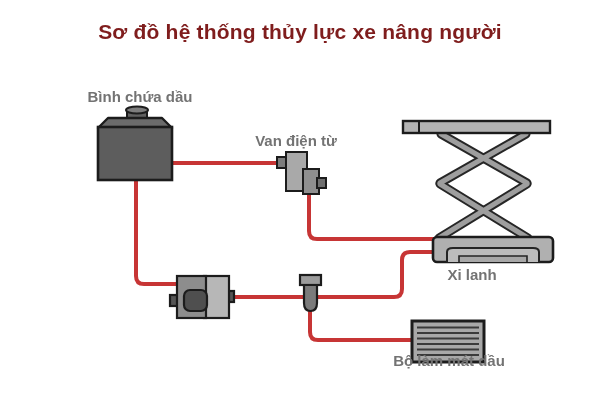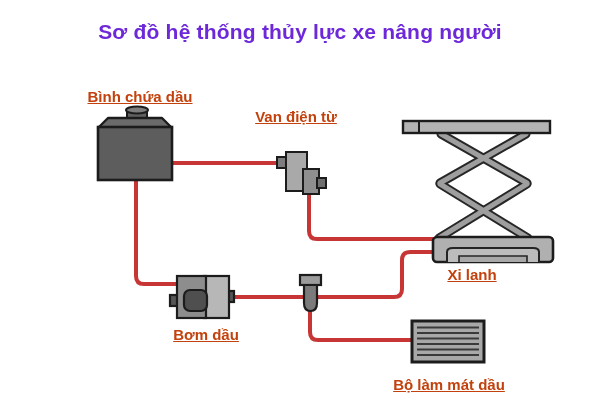--- a/index.html
+++ b/index.html
@@ -2,32 +2,32 @@
 <html><head>
 <meta charset="utf-8">
 <style>
   html,body{margin:0;padding:0;background:#ffffff;}
   .canvas{
     position:relative;width:600px;height:400px;background:#ffffff;
     font-family:"Liberation Sans",sans-serif;overflow:hidden;
   }
   .title{
     position:absolute;left:0;top:20px;width:600px;text-align:center;
-    font-size:21px;font-weight:700;color:#6d28d9;letter-spacing:.2px;
+    font-size:21px;font-weight:700;color:#7f1d1d;letter-spacing:.2px;
   }
   .lbl{
     position:absolute;transform:translateX(-50%);white-space:nowrap;
-    font-size:15px;font-weight:700;color:#c2410c;text-decoration:underline;
+    font-size:15px;font-weight:700;color:#737373;
   }
   .lbl-tank{left:140px;top:88px;}
-  .lbl-valve{left:296px;top:108px;text-align:center;}
+  .lbl-valve{left:296px;top:132px;text-align:center;}
   .lbl-filter{left:310px;top:249px;}
   .lbl-pump{left:206px;top:326px;}
   .lbl-cylinder{left:472px;top:266px;}
-  .lbl-cooler{left:449px;top:376px;}
+  .lbl-cooler{left:449px;top:352px;}
   svg{position:absolute;left:0;top:0;}
 </style>
 </head>
 <body>
 
 <div class="canvas">
 
   <div class="title">Sơ đồ hệ thống thủy lực xe nâng người</div>
 
   <svg width="600" height="400" viewBox="0 0 600 400">
@@ -95,17 +95,16 @@
         <line x1="417" y1="338.5" x2="479" y2="338.5"></line>
         <line x1="417" y1="344" x2="479" y2="344"></line>
         <line x1="417" y1="349.5" x2="479" y2="349.5"></line>
         <line x1="417" y1="355" x2="479" y2="355"></line>
       </g>
     </g>
   </svg>
 
   <div class="lbl lbl-tank">Bình chứa dầu</div>
   <div class="lbl lbl-valve">Van điện từ</div>
-  <div class="lbl lbl-pump">Bơm dầu</div>
   <div class="lbl lbl-cylinder">Xi lanh</div>
   <div class="lbl lbl-cooler">Bộ làm mát dầu</div>
 
 </div>
 
 </body></html>

